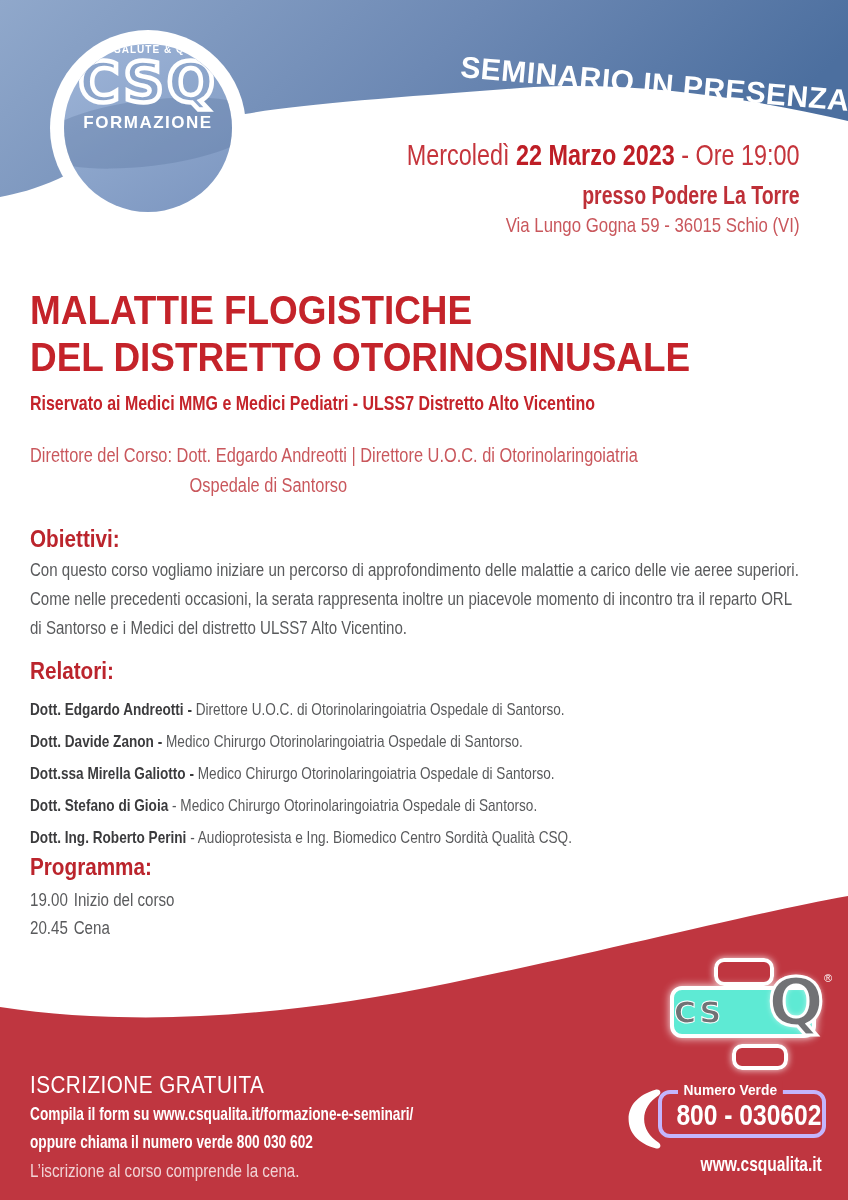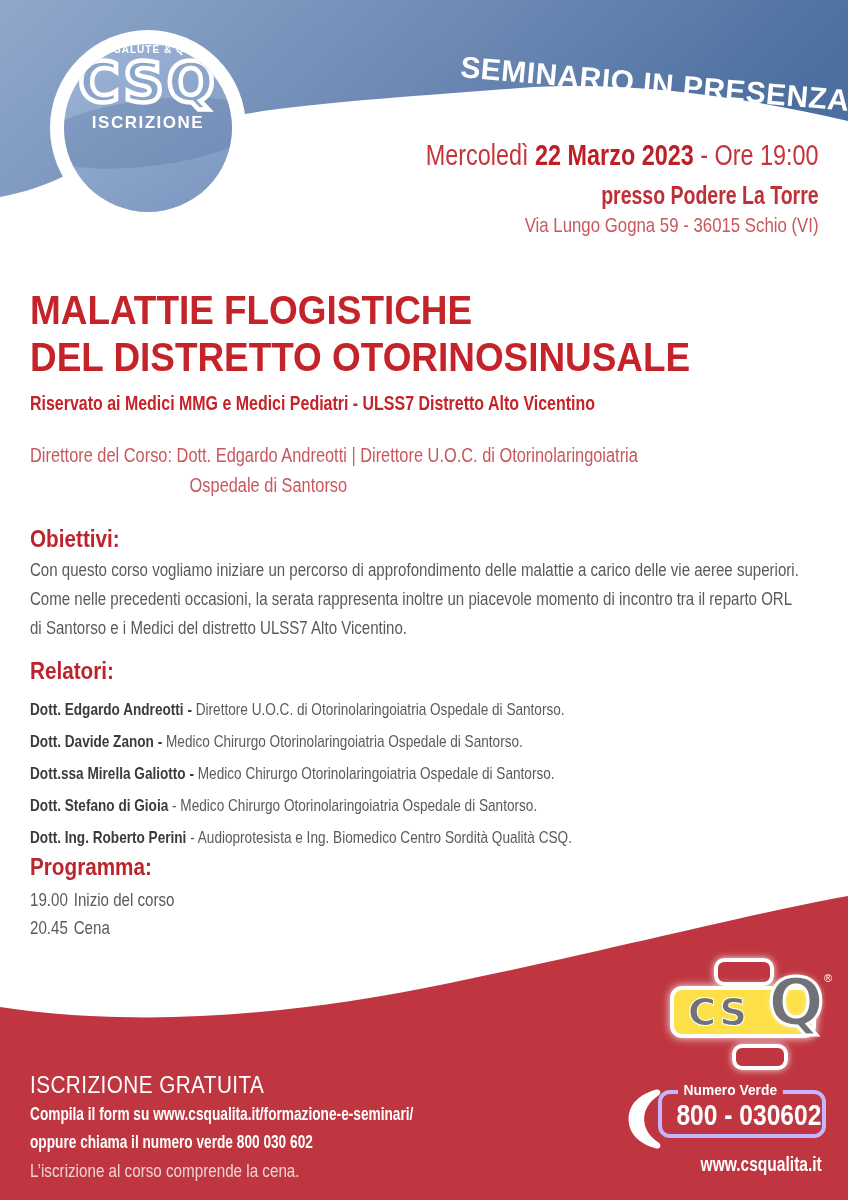--- a/index.html
+++ b/index.html
@@ -25,21 +25,21 @@
   .hlogo-csq { position:relative; font-size:56px; font-weight:bold; line-height:0.98;
            color:#8CA5CB; letter-spacing:3px;
            -webkit-text-stroke:4.5px #ffffff; font-family:"DejaVu Sans",sans-serif; }
   .hlogo-form { position:relative; font-size:17px; font-weight:bold; color:#fff;
            letter-spacing:1.5px; margin-top:3px; }
 
   .banner-label { position:absolute; left:462px; top:50px; white-space:nowrap;
            font-size:30px; font-weight:bold; color:#ffffff; letter-spacing:.5px;
            transform:rotate(5deg); transform-origin:left top; }
 
-  .event-block { position:absolute; right:29px; top:138px; text-align:right; }
+  .event-block { position:absolute; right:48px; top:138px; text-align:right; }
   .event-date { font-size:30px; color:#C5343B; white-space:nowrap;
            transform:scaleX(.78); transform-origin:100% 0; }
   .event-date b { color:#BE1E26; font-weight:bold; }
   .event-venue { margin-top:9px; font-size:25px; font-weight:bold; color:#BE2F37;
            white-space:nowrap; transform:scaleX(.78); transform-origin:100% 0; }
   .event-address { margin-top:3px; font-size:21px; color:#C9575C; white-space:nowrap;
            transform:scaleX(.80); transform-origin:100% 0; }
 
   
   .title { position:absolute; left:30px; top:287px; font-size:41px; font-weight:bold;
@@ -74,24 +74,24 @@
            transform:scaleX(.80); transform-origin:0 0; }
 
   .blogo { position:absolute; right:26px; top:970px; width:152px; height:92px; }
   .blogo .tab-top { position:absolute; left:44px; top:-12px; width:60px; height:28px;
            border:4px solid #fff; border-radius:10px;
            box-shadow:0 0 7px rgba(255,255,255,.85); }
   .blogo .tab-bot { position:absolute; left:62px; top:74px; width:56px; height:26px;
            border:4px solid #fff; border-radius:10px;
            box-shadow:0 0 7px rgba(255,255,255,.85); }
   .blogo .panel { position:absolute; left:0; top:16px; width:146px; height:52px;
-           background:#fde047; border:4px solid #fff; border-radius:12px;
+           background:#5eead4; border:4px solid #fff; border-radius:12px;
            box-shadow:0 0 8px rgba(255,255,255,.9);
-           display:flex; align-items:center; padding-left:14px;
-           font-size:38px; font-weight:bold; letter-spacing:3px; color:#717275;
+           display:flex; align-items:center; padding-left:0;
+           font-size:30px; font-weight:bold; letter-spacing:3px; color:#717275;
            -webkit-text-stroke:1px #fff; font-family:"DejaVu Sans",sans-serif; }
   .blogo .qtile { position:absolute; right:-2px; top:0px; font-size:66px; line-height:1;
            font-weight:bold; color:#717275; -webkit-text-stroke:3px #fff;
            font-family:"DejaVu Sans",sans-serif; z-index:2;
            text-shadow:0 0 6px rgba(255,255,255,.8); }
   .blogo .reg { position:absolute; right:-10px; top:2px; font-size:11px; color:#fff; z-index:3; }
 
   .nv-badge { position:absolute; right:22px; top:1090px; width:168px; height:48px;
            border:4px solid #c4b5fd; border-radius:12px; }
   .nv-label { position:absolute; top:-13px; left:16px; padding:0 6px; background:#BF3640;
@@ -118,21 +118,21 @@
       </linearGradient>
     </defs>
     <path d="M0,0 H848 V121 C745,97 628,80 520,88 C400,97 300,104 245,114
              C170,127 110,153 58,179 C36,189 16,194 0,197 Z" fill="url(#gHeader)"></path>
   </svg>
 
   <div class="hlogo">
     <div class="hlogo-inner">
       <div class="hlogo-arc">CORSO SALUTE &amp; QUALITÀ</div>
       <div class="hlogo-csq">CSQ</div>
-      <div class="hlogo-form">ISCRIZIONE</div>
+      <div class="hlogo-form">FORMAZIONE</div>
     </div>
   </div>
 
   <div class="banner-label">SEMINARIO IN PRESENZA</div>
 
   <div class="event-block">
     <div class="event-date"><span>Mercoledì </span><b>22 Marzo 2023</b><span> - Ore 19:00</span></div>
     <div class="event-venue">presso Podere La Torre</div>
     <div class="event-address">Via Lungo Gogna 59 - 36015 Schio (VI)</div>
   </div>

